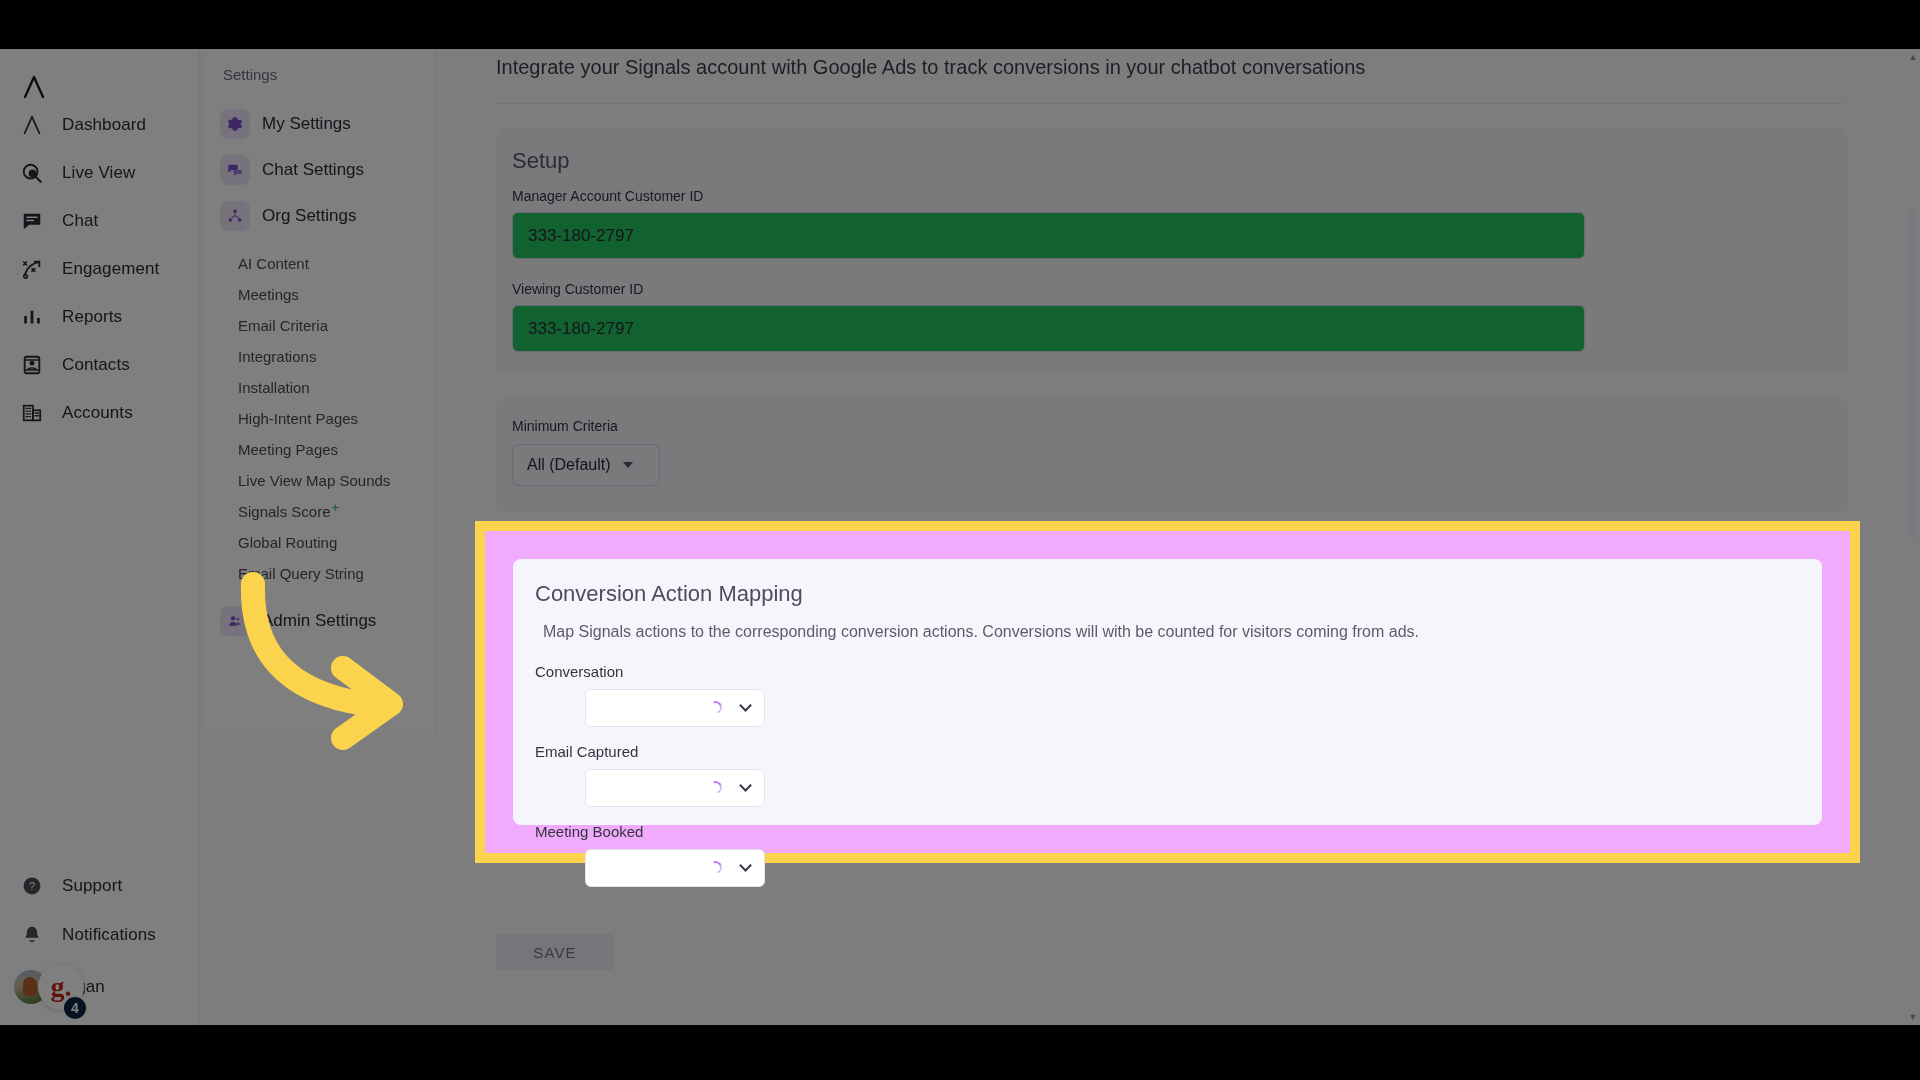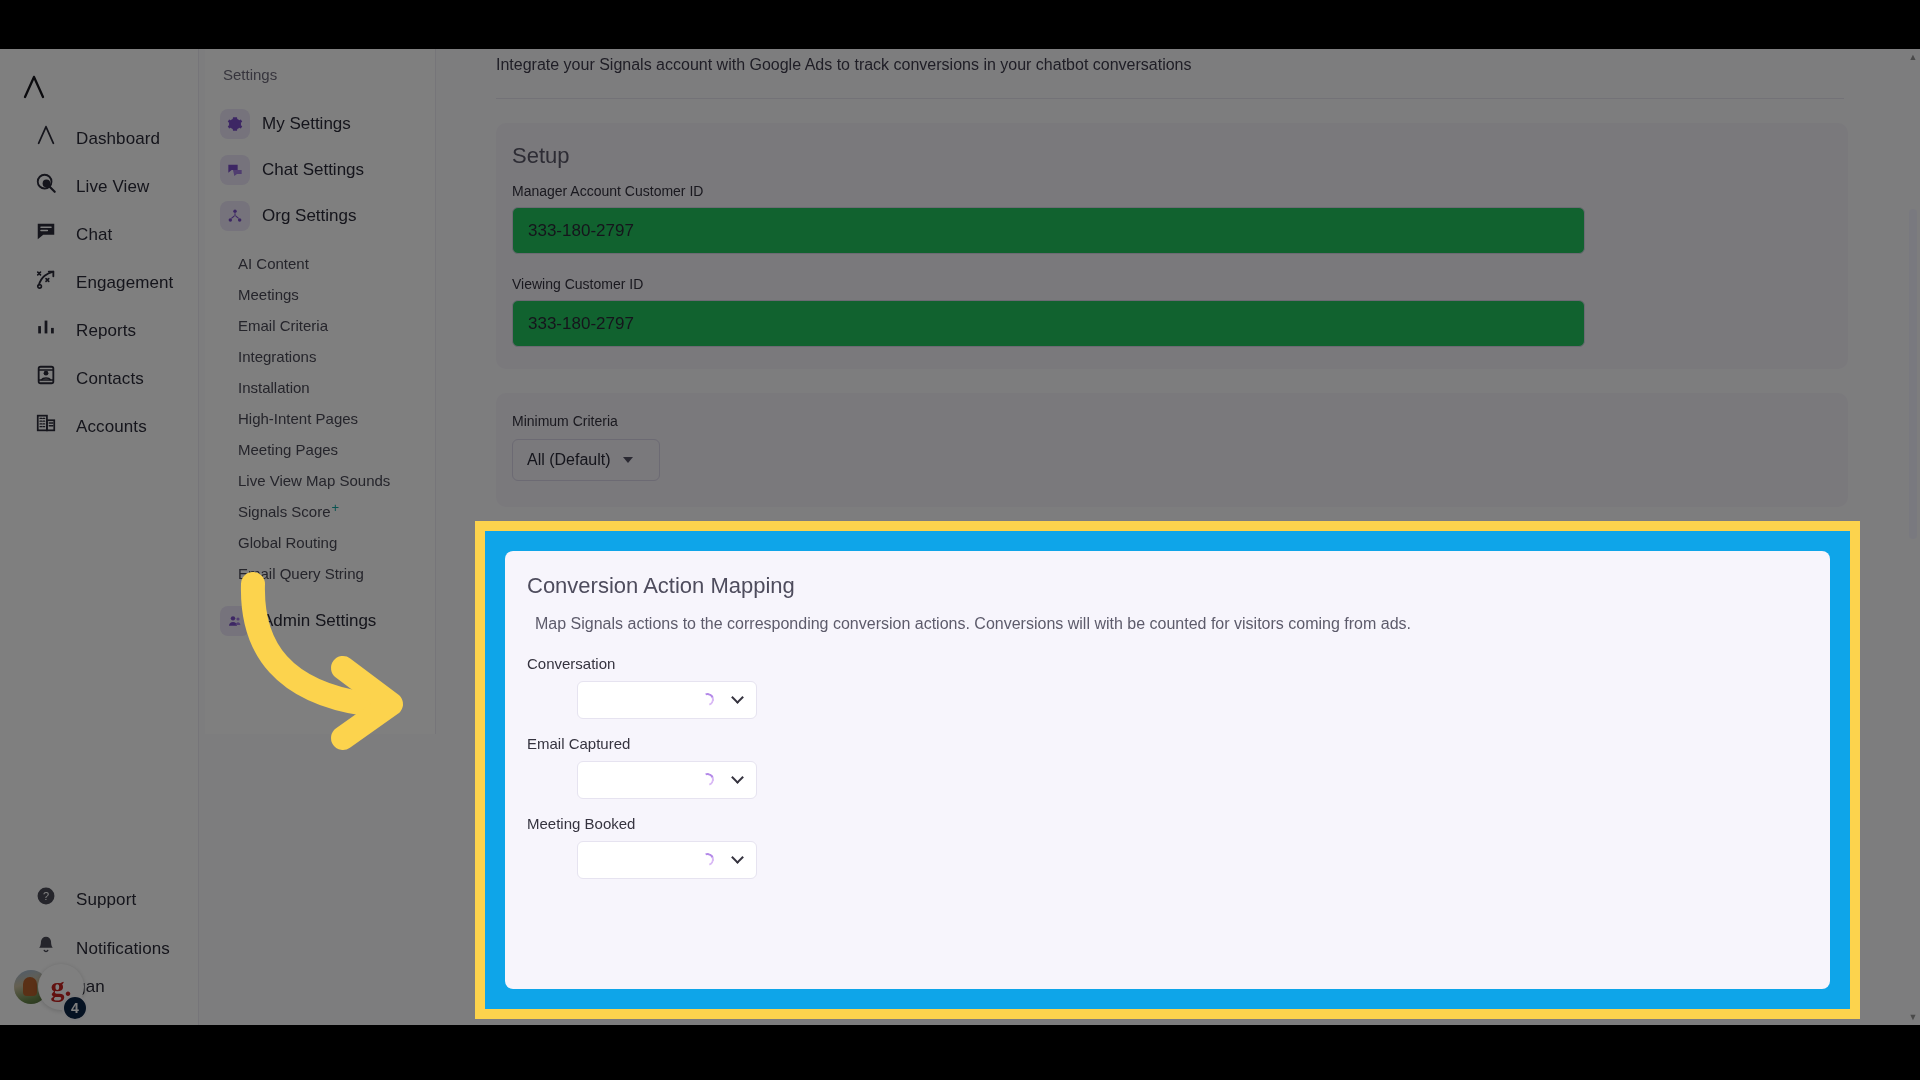--- a/index.html
+++ b/index.html
@@ -42,22 +42,22 @@
     border-right: 1px solid #eceaf3;
     z-index: 5;
   }
   .nav-logo {
     position: absolute; left: 14px; top: 18px;
     width: 40px; height: 40px;
     display: flex; align-items: center; justify-content: center;
   }
   .nav-list { position: absolute; top: 18px; left: 0; width: 199px; }
   .nav-item {
-    display: flex; align-items: flex-end;
-    height: 48px; padding-left: 32px; gap: 16px;
+    display: flex; align-items: center;
+    height: 48px; padding-left: 18px; gap: 16px;
     cursor: pointer;
   }
   .nav-item .ico {
     width: 28px; height: 28px;
     display: flex; align-items: center; justify-content: center;
     color: #2b2b38; flex: 0 0 28px;
   }
   .nav-item .lbl {
     font-size: 17px; color: #2b2b38; letter-spacing: .1px;
   }
@@ -146,21 +146,21 @@
     position: absolute; left: 430px; top: 0;
     width: 1490px; height: 976px;
     background: #fbfafd;
     overflow: hidden;
   }
   .content {
     position: absolute; left: 66px; top: 0;
     width: 1352px;
   }
   .intro {
-    font-size: 16px; color: #3f3d4d;
+    font-size: 20px; color: #3f3d4d;
     padding-top: 7px;
   }
   .hr-line { height: 1px; background: #e7e5ef; margin: 24px 0 0 0; width: 1348px;}
 
   .card {
     background: #f4f2f9;
     border-radius: 10px;
     margin-top: 24px;
     padding: 20px 16px 22px 16px;
   }
@@ -216,25 +216,25 @@
     position: absolute; left: 0; top: 49px;
     width: 1920px; height: 976px;
     background: rgba(0,0,0,.50);
     z-index: 30; pointer-events: none;
   }
 
   
   #spotlight {
     position: absolute;
     left: 475px; top: 521px;
-    width: 1385px; height: 498px;
-    background: #0ea5e9;
+    width: 1385px; height: 342px;
+    background: #f0abfc;
     border: 10px solid #fcd34d;
     z-index: 40;
-    padding: 20px;
+    padding: 28px;
   }
   .spot-inner {
     width: 100%; height: 100%;
     background: #f7f5fc;
     border-radius: 8px;
     padding: 22px 0 0 22px;
   }
   .spot-inner h3 {
     font-size: 22px; font-weight: 400; color: #4e4c5d;
     margin-bottom: 16px;

